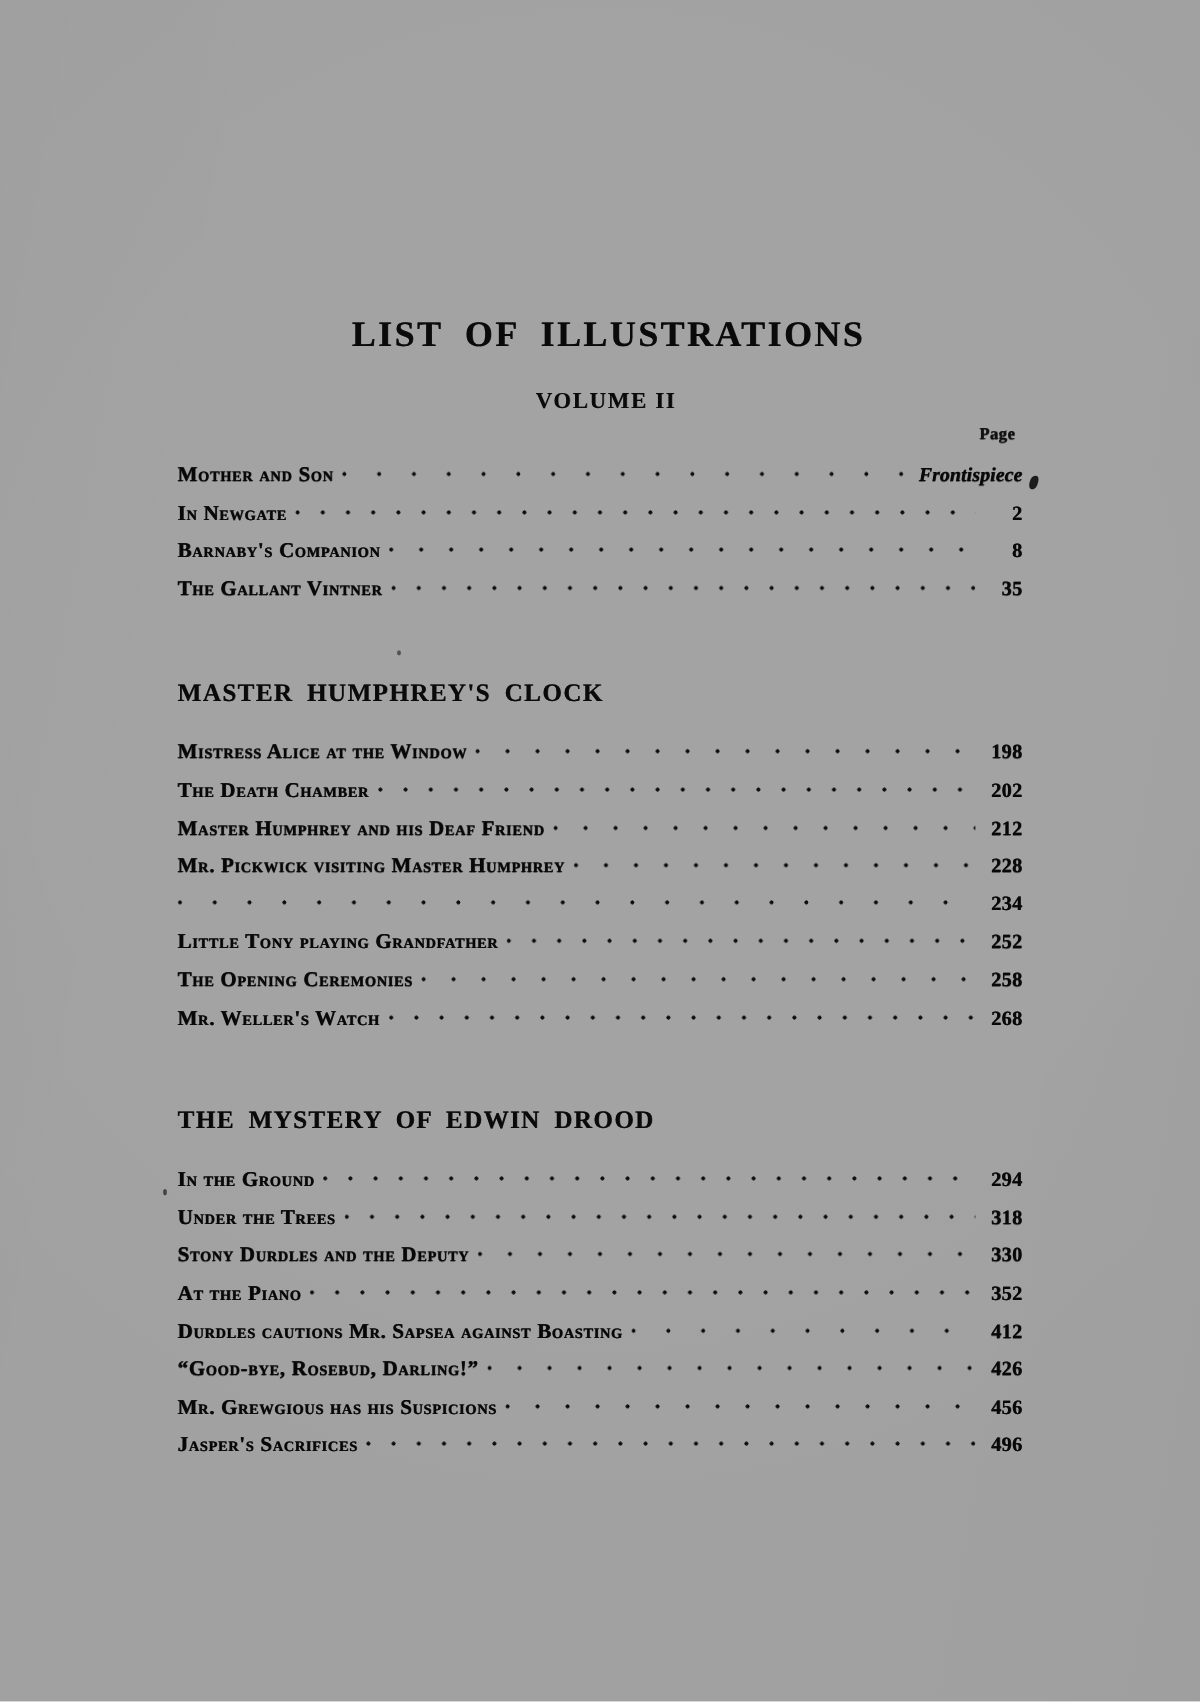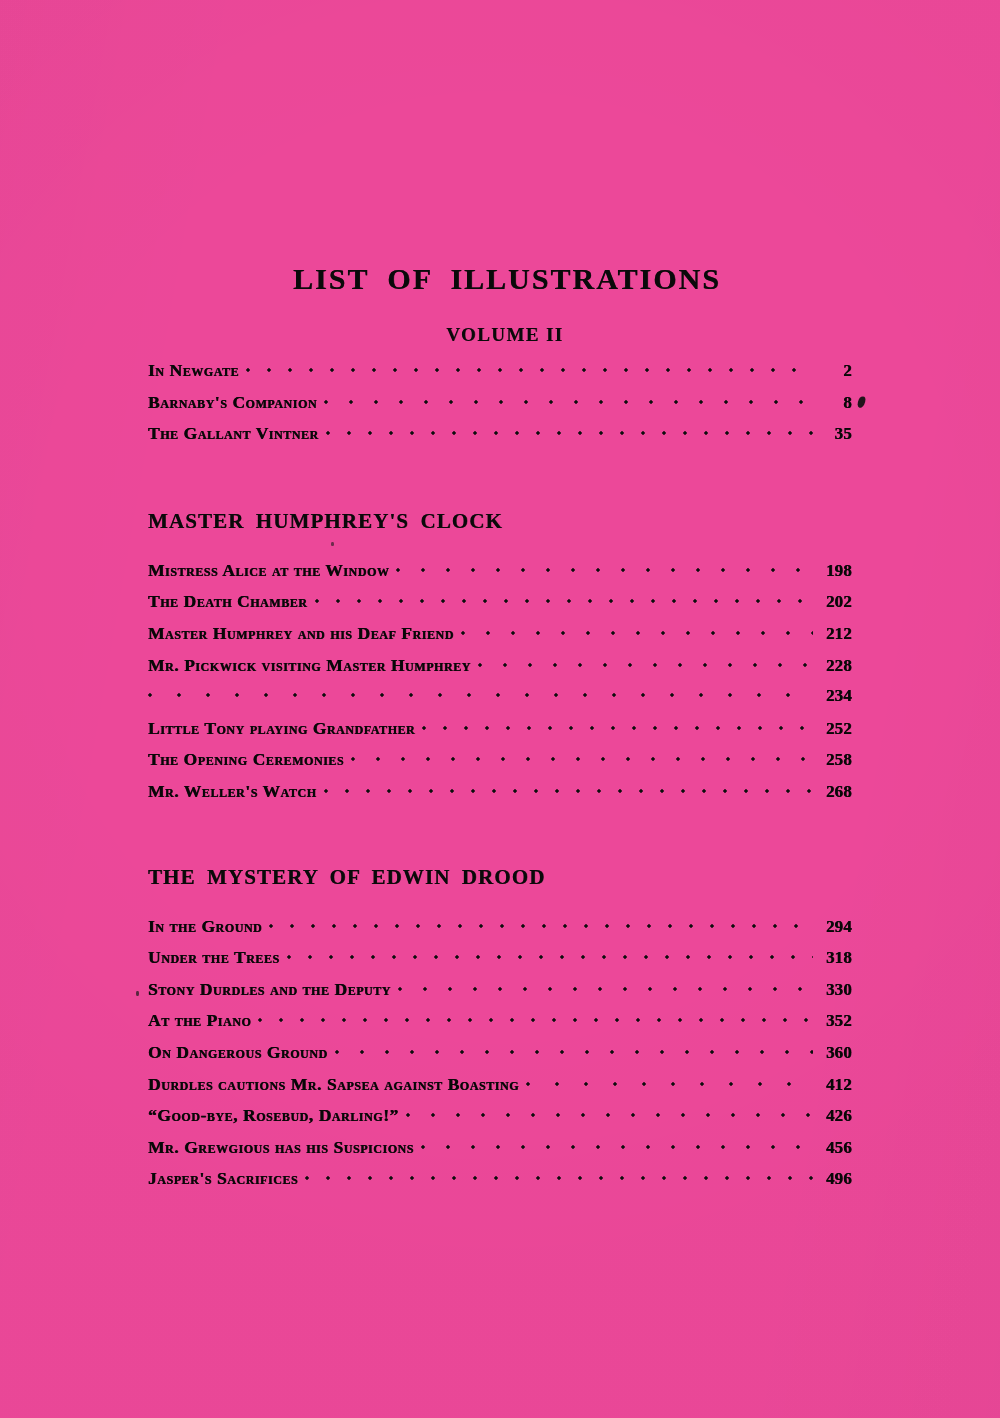--- a/index.html
+++ b/index.html
@@ -15,21 +15,21 @@
     overflow: hidden;
     font-family: "Liberation Serif", "DejaVu Serif", serif;
     color: #0b0b0b;
     -webkit-font-smoothing: none;
   }
 
   
   #page-scan {
     position: absolute;
     inset: 0;
-    background: #ec4899;
+    background: #a3a3a3;
   }
 
   
   #paper-tone {
     position: absolute;
     inset: 0;
     background:
       radial-gradient(ellipse 70% 50% at 50% 40%, rgba(255,255,255,0) 60%, rgba(0,0,0,0.012) 100%),
       linear-gradient(100deg, rgba(0,0,0,0.010) 0%, rgba(0,0,0,0) 22%, rgba(0,0,0,0) 78%, rgba(0,0,0,0.014) 100%);
     pointer-events: none;
@@ -201,22 +201,28 @@
 
 <div id="page-scan">
   <div id="paper-tone"></div>
 
   <div id="content">
 
     <h1 class="page-title">LIST OF ILLUSTRATIONS</h1>
 
     <h2 class="volume-label">VOLUME II</h2>
 
+    <div class="page-col-head">Page</div>
 
     <ul class="entry-list first-list">
+      <li class="entry">
+        <span class="entry-title">Mother and Son</span>
+        <span class="leader wide"></span>
+        <span class="entry-page italic-note">Frontispiece</span>
+      </li>
       <li class="entry">
         <span class="entry-title">In Newgate</span>
         <span class="leader tight"></span>
         <span class="entry-page">2</span>
       </li>
       <li class="entry">
         <span class="entry-title">Barnaby's Companion</span>
         <span class="leader"></span>
         <span class="entry-page">8</span>
       </li>
@@ -286,25 +292,20 @@
       </li>
       <li class="entry">
         <span class="entry-title">Stony Durdles and the Deputy</span>
         <span class="leader"></span>
         <span class="entry-page">330</span>
       </li>
       <li class="entry">
         <span class="entry-title">At the Piano</span>
         <span class="leader tight"></span>
         <span class="entry-page">352</span>
-      </li>
-      <li class="entry">
-        <span class="entry-title">On Dangerous Ground</span>
-        <span class="leader"></span>
-        <span class="entry-page">360</span>
       </li>
       <li class="entry">
         <span class="entry-title">Durdles cautions Mr. Sapsea against Boasting</span>
         <span class="leader wide"></span>
         <span class="entry-page">412</span>
       </li>
       <li class="entry">
         <span class="entry-title">“Good-bye, Rosebud, Darling!”</span>
         <span class="leader"></span>
         <span class="entry-page">426</span>

